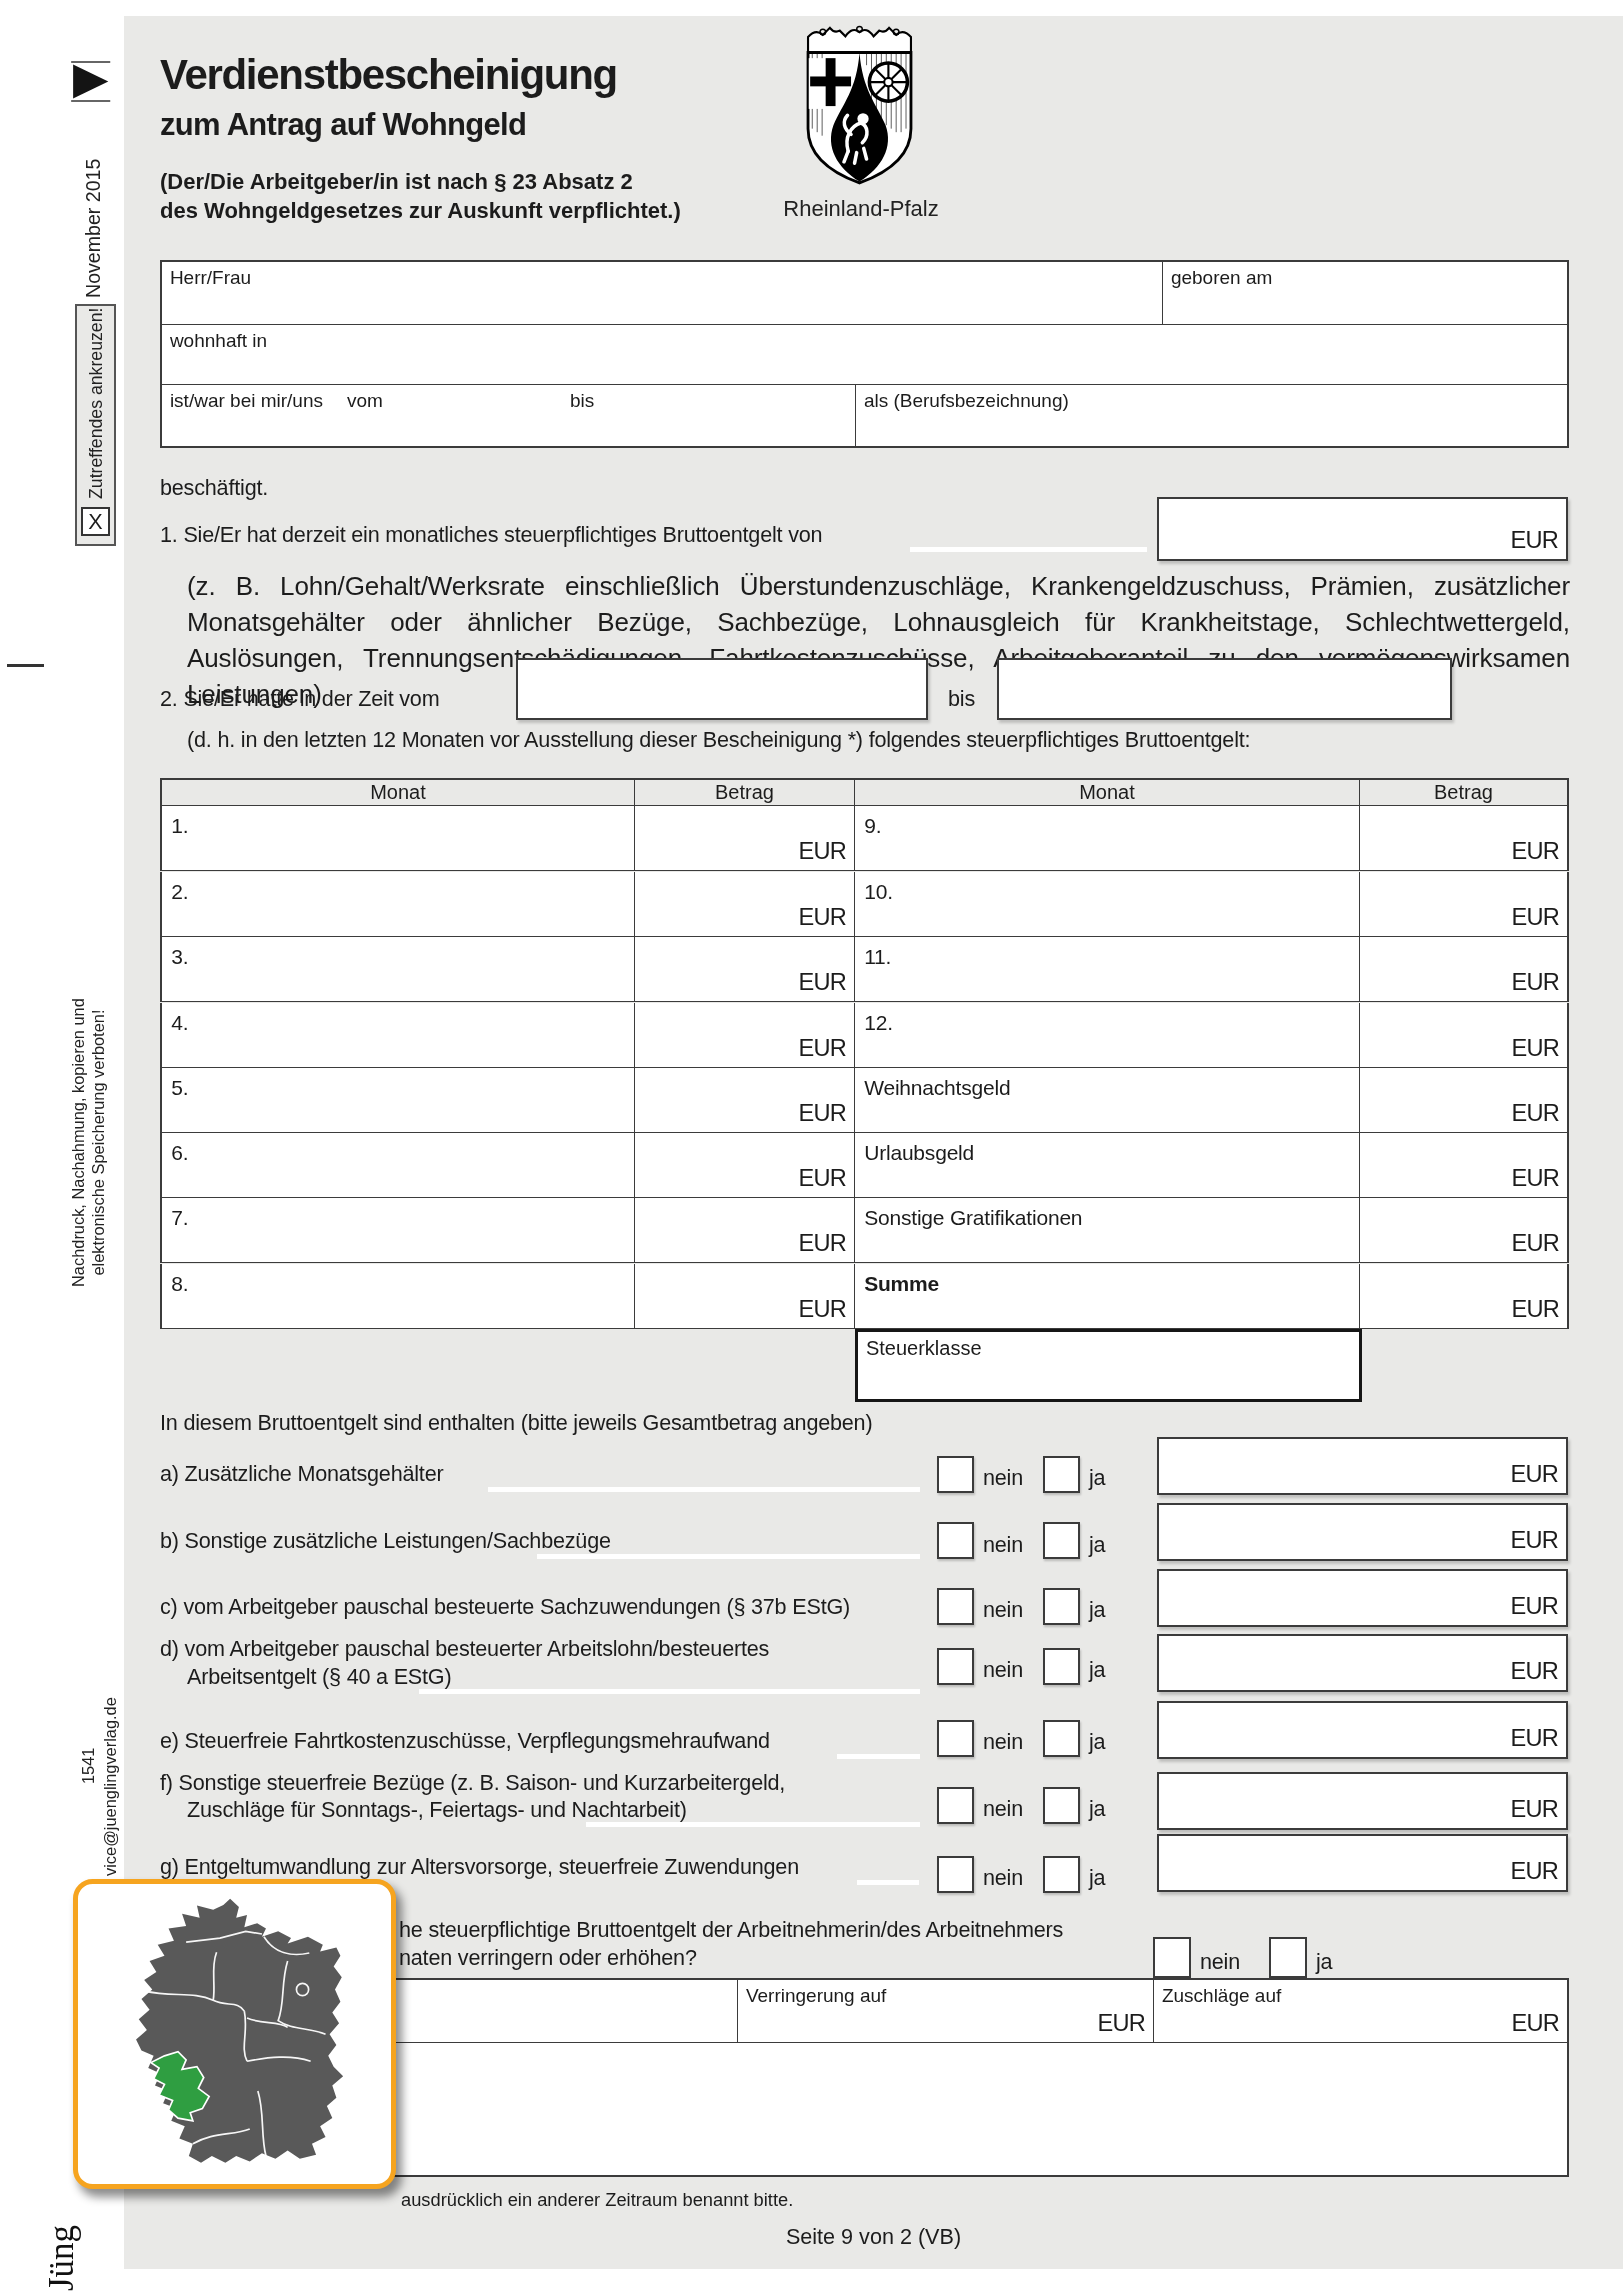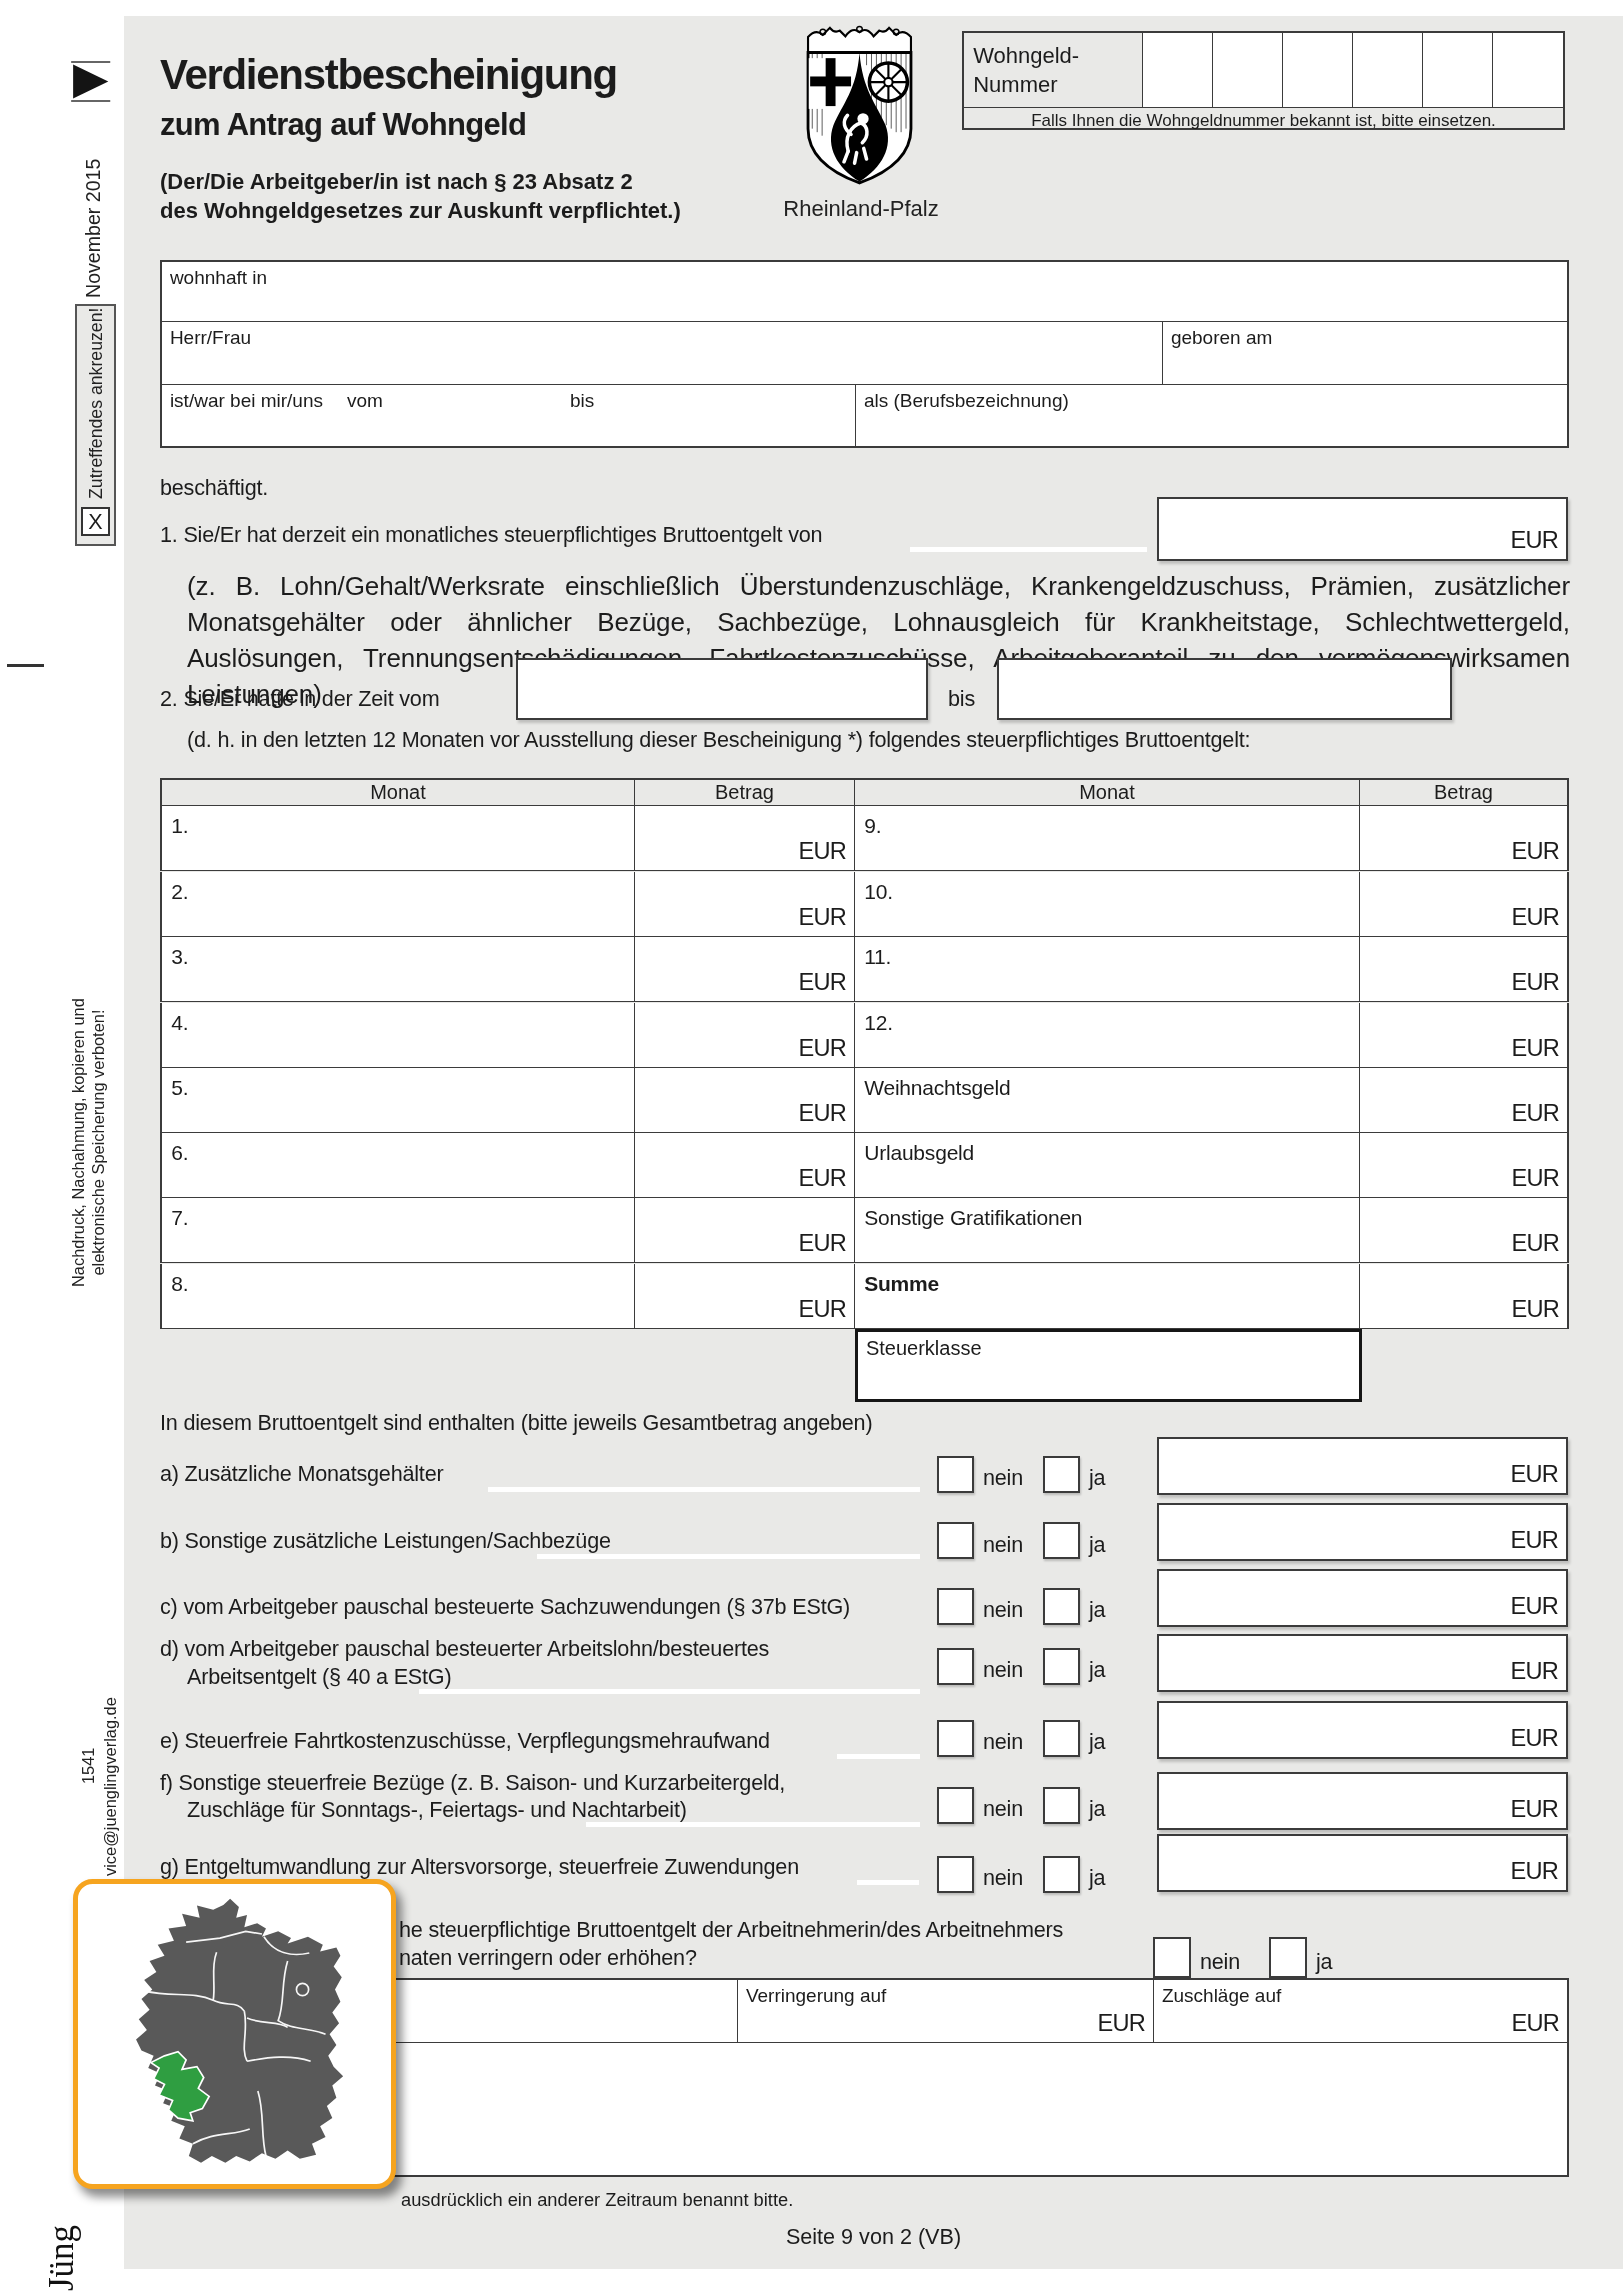--- a/index.html
+++ b/index.html
@@ -115,48 +115,33 @@
         <path d="M84,182 C78,162 88,146 102,142"></path>
         <path d="M102,142 C112,146 114,160 104,170"></path>
         <path d="M84,182 L78,197 M96,184 L93,199 M106,178 L110,193"></path>
         <path d="M88,158 C78,150 75,140 83,131"></path>
       </g>
       <circle cx="105" cy="136" r="8" fill="#fff"></circle>
     </g>
   </svg>
   <div class="abs" style="left:776px;top:196px;width:170px;text-align:center;font-size:22px;color:#222;">Rheinland-Pfalz</div>
 
-  <div class="abs flat box" style="left:962px;top:31px;width:603px;height:99px;background:transparent;">
-    <div style="display:flex;height:74px;border-bottom:1.3px solid #3b3b3b;">
-      <div class="hcell" style="width:178px;padding:7.9px 0 0 9.2px;font-size:22px;line-height:29px;">
-        <span>Wohngeld-</span><br>
-        <span>Nummer</span>
-      </div>
-      <div class="hcell" style="width:70px;background:#fff;border-left:1.3px solid #3b3b3b;"></div>
-      <div class="hcell" style="width:70px;background:#fff;border-left:1.3px solid #3b3b3b;"></div>
-      <div class="hcell" style="width:70px;background:#fff;border-left:1.3px solid #3b3b3b;"></div>
-      <div class="hcell" style="width:70px;background:#fff;border-left:1.3px solid #3b3b3b;"></div>
-      <div class="hcell" style="width:70px;background:#fff;border-left:1.3px solid #3b3b3b;"></div>
-      <div class="hcell" style="flex:1;background:#fff;border-left:1.3px solid #3b3b3b;"></div>
-    </div>
-    <div style="height:21.6px;text-align:center;font-size:17px;padding-top:2.6px;">Falls Ihnen die Wohngeldnummer bekannt ist, bitte einsetzen.</div>
-  </div>
 
   <div class="abs flat box" style="left:160px;top:260px;width:1409px;height:188px;background:transparent;">
+    <div class="prow" style="height:63px;border-bottom:1.3px solid #3b3b3b;">
+      <div class="pcell" style="width:1000px;background:#fff;">
+        <span class="plabel">Herr/Frau</span>
+      </div>
+      <div class="pcell" style="flex:1;background:#fff;border-left:1.3px solid #3b3b3b;">
+        <span class="plabel">geboren am</span>
+      </div>
+    </div>
     <div class="prow" style="height:60px;border-bottom:1.3px solid #3b3b3b;">
       <div class="pcell" style="width:100%;background:#fff;">
         <span class="plabel">wohnhaft in</span>
-      </div>
-    </div>
-    <div class="prow" style="height:63px;border-bottom:1.3px solid #3b3b3b;">
-      <div class="pcell" style="width:1000px;background:#fff;">
-        <span class="plabel">Herr/Frau</span>
-      </div>
-      <div class="pcell" style="flex:1;background:#fff;border-left:1.3px solid #3b3b3b;">
-        <span class="plabel">geboren am</span>
       </div>
     </div>
     <div class="prow" style="height:61px;">
       <div class="pcell" style="width:693px;background:#fff;">
         <span class="plabel">ist/war bei mir/uns</span>
         <span class="plabel" style="left:185px;">vom</span>
         <span class="plabel" style="left:408px;">bis</span>
       </div>
       <div class="pcell" style="flex:1;background:#fff;border-left:1.3px solid #3b3b3b;">
         <span class="plabel">als (Berufsbezeichnung)</span>

